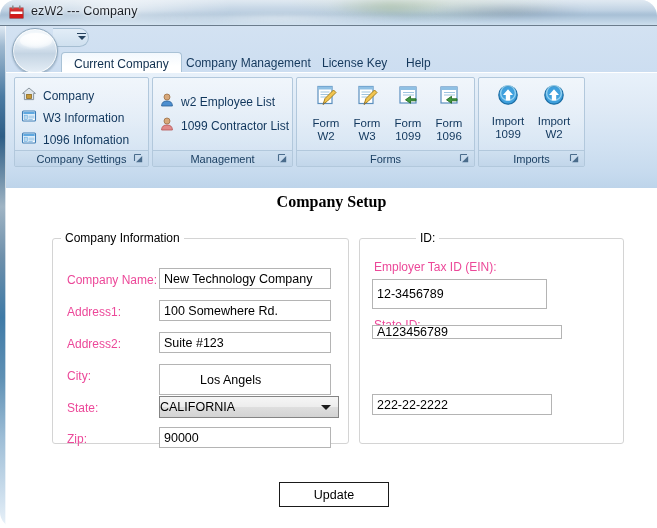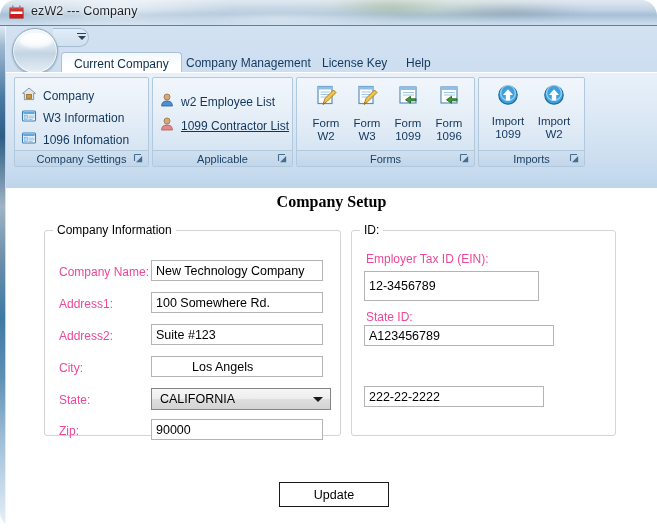--- a/index.html
+++ b/index.html
@@ -171,21 +171,21 @@
     background: #ffffff;
   }
   .page-title {
     position: absolute; left: 0; top: 4px; width: 651px;
     text-align: center;
     font-family: "Liberation Serif", serif;
     font-weight: bold; font-size: 16px; color: #000;
   }
 
   fieldset.gbox {
-    position: absolute; margin: 8px;
+    position: absolute; margin: 16px;
     border: 1px solid #d4d4d4; border-radius: 3px;
     padding: 0;
     background: #fff;
   }
   fieldset.gbox > legend {
     margin-left: 8px; padding: 0 4px;
     font-size: 12px; color: #000;
   }
 
   .flabel {
@@ -200,21 +200,21 @@
     padding: 1px 4px;
     outline: none;
   }
   .combo {
     position: absolute;
     border: 1px solid #848484;
     background: linear-gradient(to bottom, #f6f6f6 0%, #ededed 48%, #dedede 52%, #d3d3d3 100%);
     font-size: 12.5px; color: #000;
     display: flex; align-items: center;
   }
-  .combo .val { padding-left: 8px; flex: 1; }
+  .combo .val { padding-left: 0; flex: 1; }
   .combo .arrow {
     width: 0; height: 0; margin-right: 7px;
     border-left: 5px solid transparent;
     border-right: 5px solid transparent;
     border-top: 5px solid #1a1a1a;
   }
 
   .update-btn {
     position: absolute;
     background: #ffffff;
@@ -333,32 +333,32 @@
         <div class="rb-item" style="left:6px; top:14px;">
           <span class="ico">
             <svg width="16" height="16" viewBox="0 0 16 16">
               <circle cx="8" cy="5" r="3" fill="#d8a87a" stroke="#9a6f45" stroke-width=".8"></circle>
               <path d="M2.6 14 C2.6 10.3 5 9 8 9 C11 9 13.4 10.3 13.4 14 Z" fill="#4d8fd0" stroke="#2c5f95" stroke-width=".8"></path>
             </svg>
           </span>
           <span>w2 Employee List</span>
         </div>
 
-        <div class="rb-item" style="left:6px; top:38px;text-decoration:underline;">
+        <div class="rb-item" style="left:6px; top:38px;">
           <span class="ico">
             <svg width="16" height="16" viewBox="0 0 16 16">
               <circle cx="8" cy="5" r="3" fill="#d8a87a" stroke="#9a6f45" stroke-width=".8"></circle>
               <path d="M2.6 14 C2.6 10.3 5 9 8 9 C11 9 13.4 10.3 13.4 14 Z" fill="#e08a8a" stroke="#b55353" stroke-width=".8"></path>
             </svg>
           </span>
           <span>1099 Contractor List</span>
         </div>
 
         <div class="rgroup-footer">
-          <span>Applicable</span>
+          <span>Management</span>
           <span class="launcher">
             <svg width="11" height="11" viewBox="0 0 11 11">
               <path d="M1.5 1.5 H8 M1.5 1.5 V8" stroke="#4a6c8c" stroke-width="1.1" fill="none"></path>
               <path d="M3 9.2 L9.2 9.2 L9.2 3 Z" fill="#4a6c8c"></path>
             </svg>
           </span>
         </div>
       </div>
 
       <div class="rgroup" style="left:290px; width:179px;">
@@ -478,40 +478,40 @@
       <span class="flabel" style="left:14px; top:28px;">Company Name:</span>
       <input class="tb" type="text" style="left: 106px; top: 23px; width: 172px; height: 21px;" value="New Technology Company">
 
       <span class="flabel" style="left:14px; top:60px;">Address1:</span>
       <input class="tb" type="text" style="left: 106px; top: 55px; width: 172px; height: 21px;" value="100 Somewhere Rd.">
 
       <span class="flabel" style="left:14px; top:92px;">Address2:</span>
       <input class="tb" type="text" style="left: 106px; top: 87px; width: 172px; height: 21px;" value="Suite #123">
 
       <span class="flabel" style="left:14px; top:124px;">City:</span>
-      <input class="tb" type="text" style="left: 106px; top: 119px; width: 172px; height: 21px; padding-left: 40px;" value="Los Angels">
+      <input class="tb" type="text" style="left: 106px; top: 119px; width: 172px; height: 31px; padding-left: 40px;" value="Los Angels">
 
       <span class="flabel" style="left:14px; top:156px;">State:</span>
       <div class="combo" style="left:106px; top:151px; width:180px; height:22px;">
         <span class="val">CALIFORNIA</span>
         <span class="arrow"></span>
       </div>
 
       <span class="flabel" style="left:14px; top:187px;">Zip:</span>
       <input class="tb" type="text" style="left: 106px; top: 182px; width: 172px; height: 21px;" value="90000">
     </fieldset>
 
-    <fieldset class="gbox" style="left:337px; top:26px; width:265px; height:213px;">
+    <fieldset class="gbox" style="left:337px; top:26px; width:265px; height:213px;padding-left:48px;">
       <legend>ID:</legend>
 
       <span class="flabel" style="left:14px; top:15px;">Employer Tax ID (EIN):</span>
       <input class="tb" type="text" style="left: 12px; top: 34px; width: 175px; height: 30px;" value="12-3456789">
 
       <span class="flabel" style="left:14px; top:73px;">State ID:</span>
-      <input class="tb" type="text" style="left: 12px; top: 88px; width: 190px; height: 21px;" value="A123456789">
+      <input class="tb" type="text" style="left: 12px; top: 80px; width: 190px; height: 14px;" value="A123456789">
 
       <input class="tb" type="text" style="left: 12px; top: 149px; width: 180px; height: 21px;" value="222-22-2222">
     </fieldset>
 
     <button class="update-btn" style="left:273px; top:293px; width:110px; height:25px;">Update</button>
 
   </div>
 </div>
 
 </body></html>

